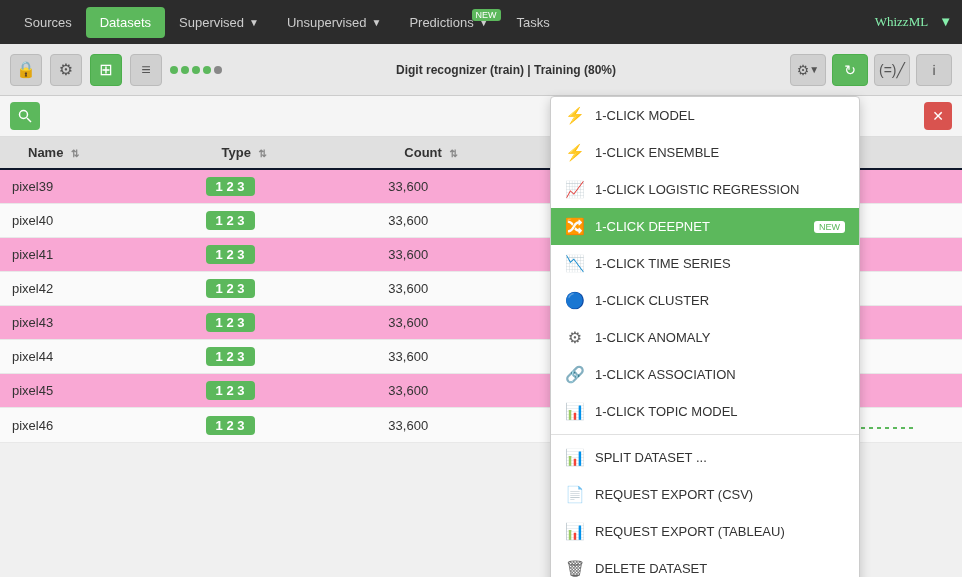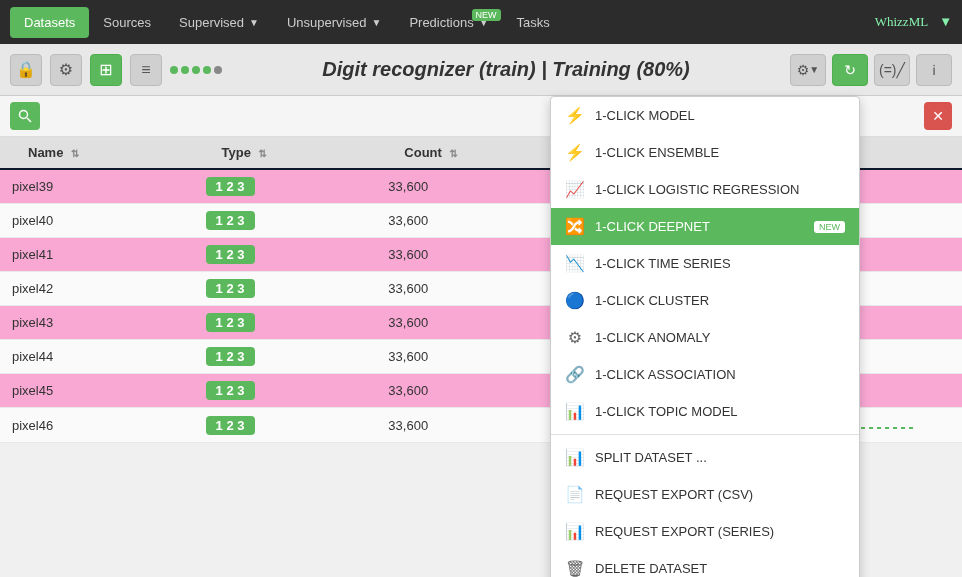--- a/index.html
+++ b/index.html
@@ -67,24 +67,23 @@
       display: flex; align-items: center; justify-content: center;
       cursor: pointer;
       font-size: 16px;
       color: #555;
       border: 1px solid #bbb;
     }
     .toolbar-icon.active { background: #5cb85c; color: white; border-color: #4cae4c; }
     .toolbar-title {
       flex: 1;
       text-align: center;
-      font-size: 20px;
+      font-size: 12px;
       font-weight: bold;
       color: #333;
-      font-style: italic;
     }
     .toolbar-actions { display: flex; gap: 6px; align-items: center; }
     .toolbar-btn {
       width: 36px; height: 32px;
       background: #d0d0d0;
       border: 1px solid #bbb;
       border-radius: 4px;
       display: flex; align-items: center; justify-content: center;
       cursor: pointer;
       font-size: 14px;
@@ -183,25 +182,25 @@
       padding: 1px 5px;
       border-radius: 3px;
       margin-left: auto;
     }
     .dropdown-item.highlighted .item-new-badge { background: white; color: #5cb85c; }
   </style>
 </head>
 <body>
 
 <div class="top-nav">
+  <div class="nav-item">
+    <span>Sources</span>
+  </div>
   <div class="nav-item active">
     <span>Datasets</span>
-  </div>
-  <div class="nav-item">
-    <span>Sources</span>
   </div>
   <div class="nav-item">
     <span>Supervised</span>
     <span class="arrow">▼</span>
   </div>
   <div class="nav-item" style="position:relative;">
     <span>Unsupervised</span>
     <span class="arrow">▼</span>
   </div>
   <div class="nav-item" style="position:relative;justify-content:center;">
@@ -389,21 +388,21 @@
     <span>SPLIT DATASET ...</span>
 
   </div>
     <div class="dropdown-item">
     <span class="item-icon">📄</span>
     <span>REQUEST EXPORT (CSV)</span>
 
   </div>
     <div class="dropdown-item">
     <span class="item-icon">📊</span>
-    <span>REQUEST EXPORT (SERIES)</span>
+    <span>REQUEST EXPORT (TABLEAU)</span>
 
   </div>
     <div class="dropdown-item">
     <span class="item-icon">🗑</span>
     <span>DELETE DATASET</span>
 
   </div>
   </div>
 
 </body></html>

